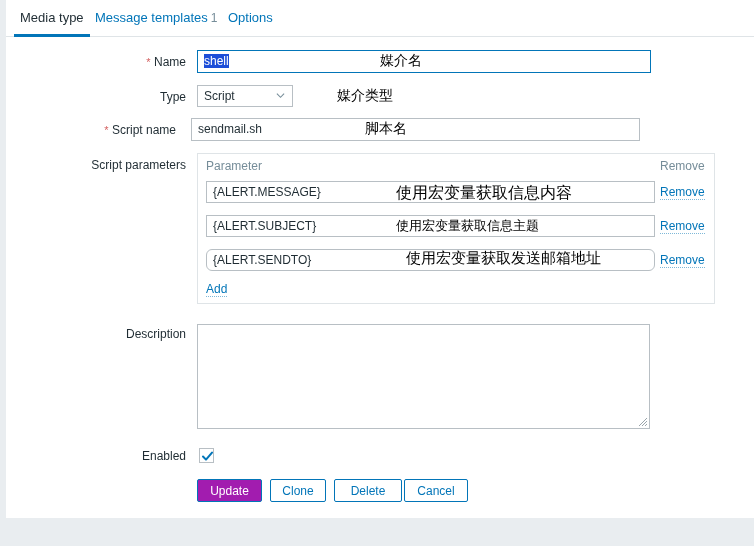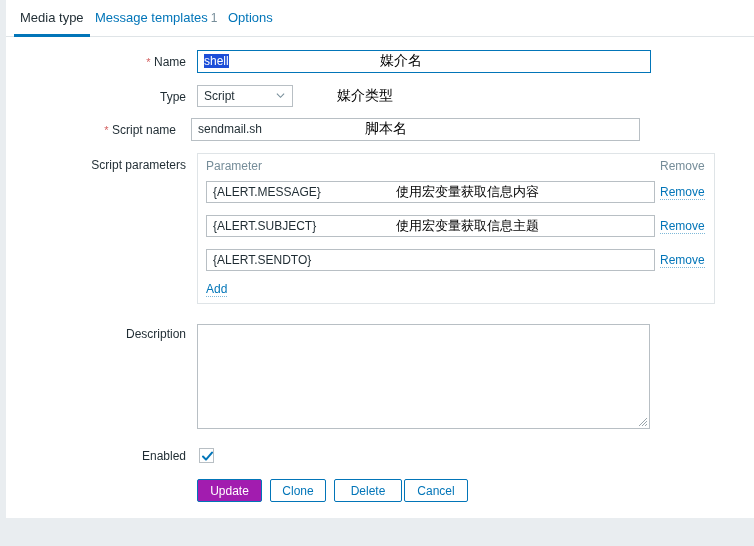--- a/index.html
+++ b/index.html
@@ -291,30 +291,31 @@
     <div class="param-input" style="top:27px;">
       <span>{ALERT.MESSAGE}</span>
     </div>
     <div class="remove-link" style="left:462px; top:31px;">Remove</div>
 
     <div class="param-input" style="top:61px;">
       <span>{ALERT.SUBJECT}</span>
     </div>
     <div class="remove-link" style="left:462px; top:65px;">Remove</div>
 
-    <div class="param-input" style="top:95px;">
+    <div class="param-input" style="top:95px;border-radius:6px;">
       <span>{ALERT.SENDTO}</span>
     </div>
     <div class="remove-link" style="left:462px; top:99px;">Remove</div>
 
     <div class="add-link" style="left:8px; top:128px;">Add</div>
   </div>
 
-  <div class="anno" style="left:396px; top:183px; font-size:13px;">使用宏变量获取信息内容</div>
+  <div class="anno" style="left:396px; top:183px; font-size:16px;">使用宏变量获取信息内容</div>
   <div class="anno" style="left:396px; top:217px; font-size:13px;">使用宏变量获取信息主题</div>
+  <div class="anno" style="left:406px; top:249px; font-size:15px;">使用宏变量获取发送邮箱地址</div>
 
   <div class="row-label" style="left:66px; top:327px;">
     <span>Description</span>
   </div>
   <textarea id="description-area" placeholder="" style=""></textarea>
   <svg id="ta-grip" viewBox="0 0 11 11">
     <path d="M10 2 L2 10 M10 5 L5 10 M10 8 L8 10" stroke="#9aa5ab" stroke-width="1" fill="none"></path>
   </svg>
 
   <div class="row-label" style="left:66px; top:449px;">

